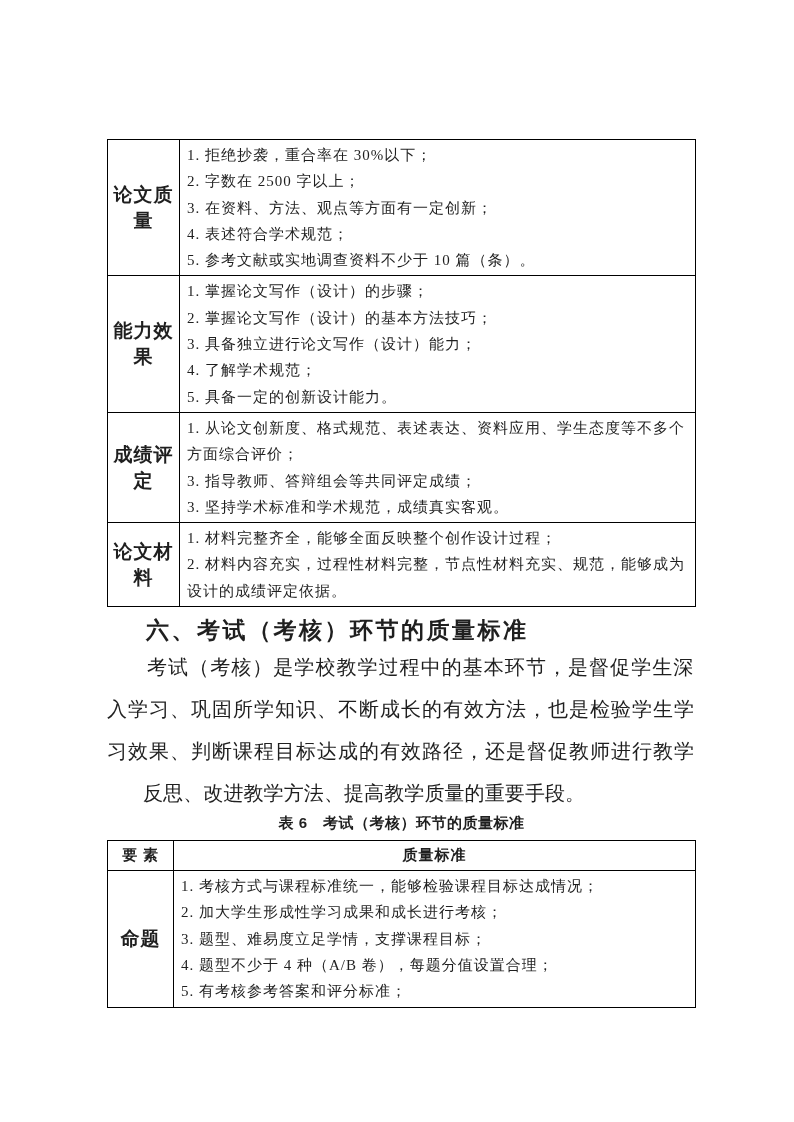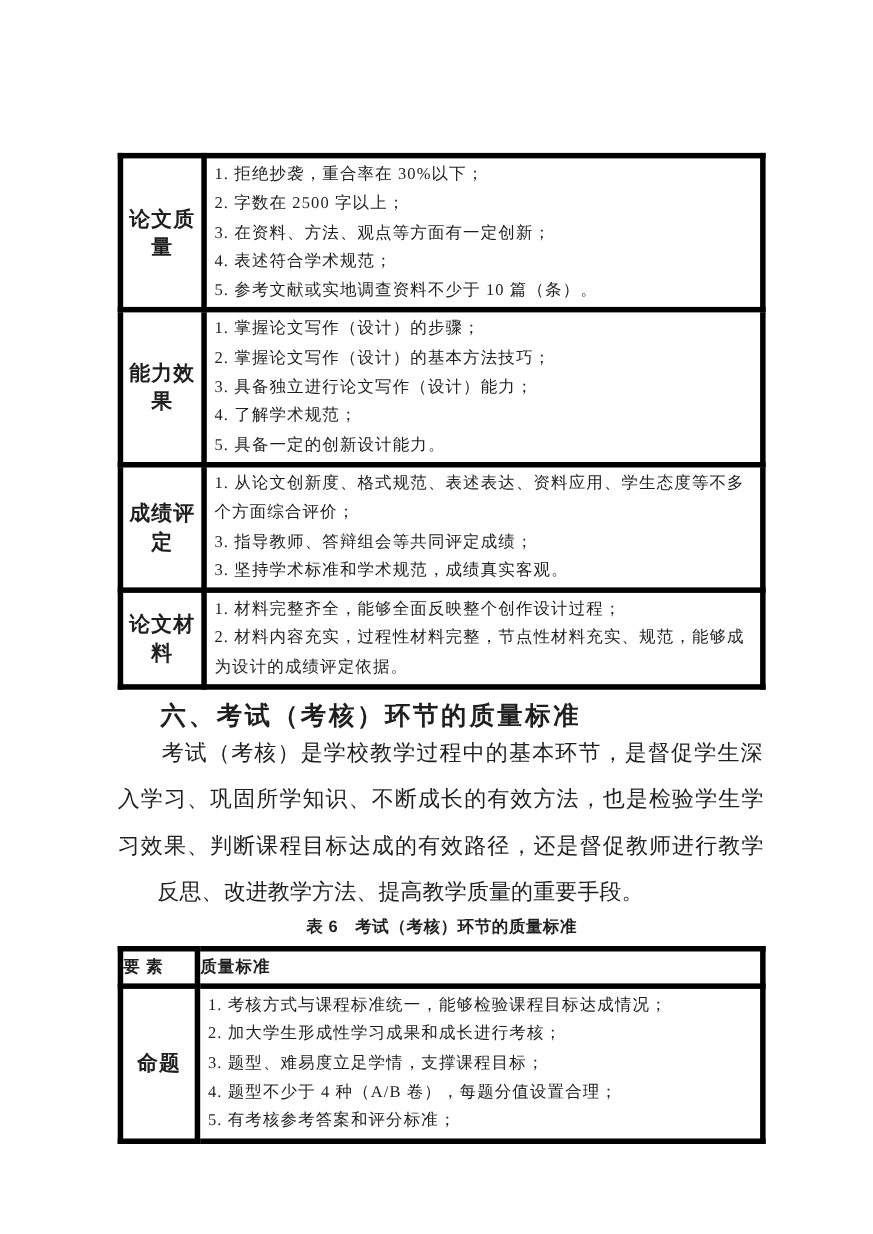--- a/index.html
+++ b/index.html
@@ -8,21 +8,21 @@
     width:794px; height:1122px;
     margin:0;
     background:#ffffff;
     color:#1f1f1f;
     font-family:"Liberation Serif","DejaVu Serif",serif;
     box-sizing:border-box;
     padding:139px 98px 0 107px;
     overflow:hidden;
   }
   table { border-collapse:collapse; width:100%; table-layout:fixed; }
-  td { border:5px solid #000000; }
+  td { border:1px solid #000000; }
 
   .label-cell {
     width:71px;
     text-align:center; vertical-align:middle;
     font-weight:bold; font-size:19px; letter-spacing:1px;
     padding:0;
   }
   .items-cell {
     font-size:15px; letter-spacing:1px;
     line-height:26.3px;
@@ -38,38 +38,37 @@
     font-size:23px; font-weight:bold;
     letter-spacing:2.5px;
     line-height:27px;
     white-space:nowrap;
   }
   .paragraph { margin-top:2px; }
   .p-line {
     font-size:20px;
     line-height:42px;
     white-space:nowrap;
-    font-family:Liberation Mono, monospace;
   }
   .p-line.first { padding-left:40px; letter-spacing:1.05px; }
   .p-line.mid   { letter-spacing:1.0px; }
   .p-line.last  { letter-spacing:0.1px;margin-left:36px; }
 
   .table-caption {
     margin-top:0;
     font-family:"Liberation Sans","DejaVu Sans",sans-serif;
     font-size:15px; font-weight:bold;
     text-align:center;
     line-height:18px;
     letter-spacing:0.5px;
   }
   .exam-table { margin-top:8px; }
   .head-cell {
     font-weight:bold; font-size:15px;
-    text-align:left; vertical-align:middle;
+    text-align:center; vertical-align:middle;
     height:29px;
     letter-spacing:1px;
     padding:0;
     margin-top:44px;
   }
   .head-cell.col1 { width:65px; }
 </style>
 </head>
 <body>
 

